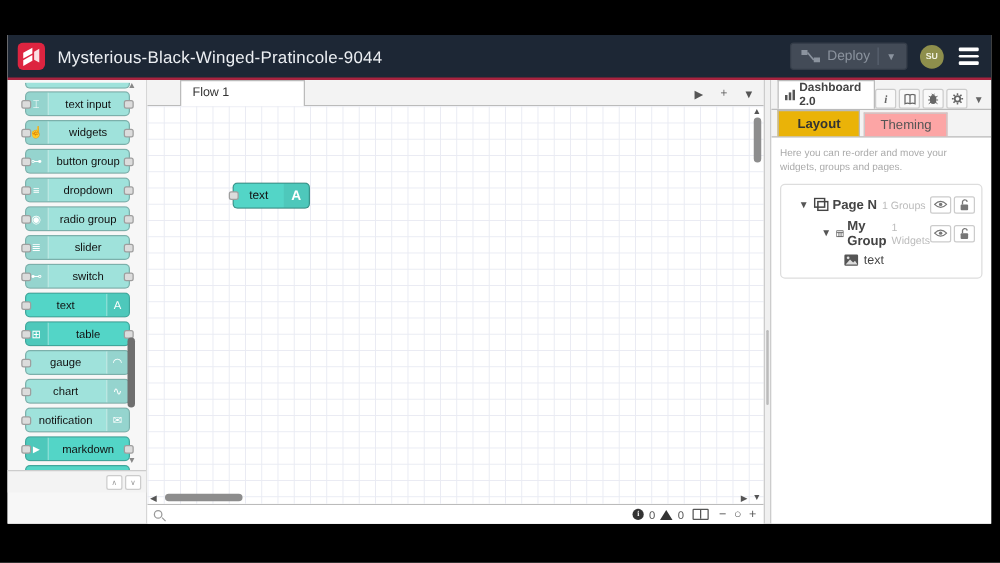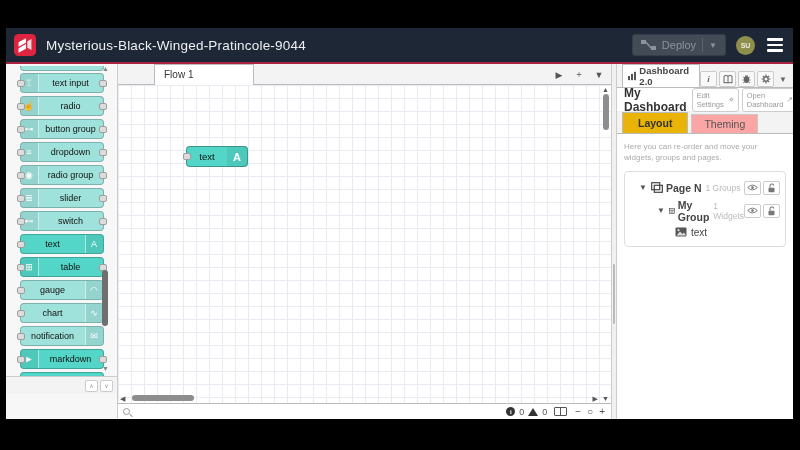--- a/index.html
+++ b/index.html
@@ -43,21 +43,21 @@
   .port.pl { left:-4px; } .port.pr { right:-4px; }
   .pscroll-up { position:absolute; top:1px; right:8px; font-size:7px; color:#888; }
   .pscroll-dn { position:absolute; bottom:4px; right:8px; font-size:7px; color:#888; }
   .pthumb { position:absolute; right:9px; top:206px; width:6px; height:56px; background:#6f6f6f; border-radius:3px; }
   .pfooter { height:18px; border-top:1px solid #ccc; background:#f3f3f3; display:flex; align-items:center; justify-content:flex-end; gap:2px; padding:0 4px; }
   .mini-btn { min-width:13px; height:12px; border:1px solid #ccc; border-radius:2px; background:#fff; color:#999; font-size:6px; display:flex; align-items:center; justify-content:center; padding:0 2px; }
 
   
   .canvas { width:493px; flex:0 0 auto; display:flex; flex-direction:column; background:#fff; }
   .tabbar { position:relative; height:21px; background:#f3f3f3; border-bottom:1px solid #bbb; }
-  .flowtab { position:absolute; left:36px; top:0; width:100px; height:21px; background:#fff; border:1px solid #bbb; border-bottom:none; font-size:10px; color:#333; line-height:20px; padding-left:9px; }
+  .flowtab { position:absolute; left:26px; top:0; width:100px; height:21px; background:#fff; border:1px solid #bbb; border-bottom:none; font-size:10px; color:#333; line-height:20px; padding-left:9px; }
   .tab-actions { position:absolute; right:2px; top:0; height:21px; display:flex; align-items:center; }
   .tab-actions span { width:20px; text-align:center; color:#555; font-size:9px; }
   .grid { position:relative; height:318px; background-color:#fff;
           background-image:linear-gradient(to right,#e9ebf3 1px,transparent 1px),linear-gradient(to bottom,#e9ebf3 1px,transparent 1px);
           background-size:13px 13px; overflow:hidden; }
   .cnode { position:absolute; left:68px; top:61px; width:62px; height:21px; background:#53d5c7; border:1px solid rgba(0,0,0,.3); border-radius:4px; display:flex; align-items:center; }
   .cnode .nlabel { font-size:9.5px; }
   .cnode .nicon { width:20px; font-size:11px; font-weight:bold; }
   .cnode .port { top:6px; }
   .vscroll { position:absolute; right:0; top:0; bottom:0; width:11px; }
@@ -150,21 +150,21 @@
 
         <div class="pnode light">
           <span class="port pl"></span>
           <span class="nicon il">⌶</span>
           <span class="nlabel">text input</span>
           <span class="port pr"></span>
         </div>
         <div class="pnode light">
           <span class="port pl"></span>
           <span class="nicon il">☝</span>
-          <span class="nlabel">radio</span>
+          <span class="nlabel">widgets</span>
           <span class="port pr"></span>
         </div>
         <div class="pnode light">
           <span class="port pl"></span>
           <span class="nicon il">⊶</span>
           <span class="nlabel">button group</span>
           <span class="port pr"></span>
         </div>
         <div class="pnode light">
           <span class="port pl"></span>
@@ -306,36 +306,20 @@
           <span class="sicon-btn">
             <svg width="10" height="10" viewBox="0 0 10 10">
                   <circle cx="5" cy="5" r="2.2" fill="none" stroke="#666" stroke-width="1.4"></circle>
                   <path d="M5 0.5 V2 M5 8 V9.5 M0.5 5 H2 M8 5 H9.5 M1.8 1.8 L2.9 2.9 M7.1 7.1 L8.2 8.2 M8.2 1.8 L7.1 2.9 M2.9 7.1 L1.8 8.2" stroke="#666" stroke-width="1.2"></path>
                 </svg>
           </span>
           <span class="sicon-caret">▼</span>
         </div>
       </div>
 
-      <div class="dashrow">
-        <span class="dash-title">My Dashboard</span>
-        <div class="dash-btns">
-          <span class="sm-btn">
-            <span>Edit Settings</span>
-            <svg width="7" height="7" viewBox="0 0 10 10">
-                  <circle cx="5" cy="5" r="2" fill="none" stroke="#999" stroke-width="1.6"></circle>
-                  <path d="M5 0.5 V2 M5 8 V9.5 M0.5 5 H2 M8 5 H9.5 M1.8 1.8 L2.9 2.9 M7.1 7.1 L8.2 8.2 M8.2 1.8 L7.1 2.9 M2.9 7.1 L1.8 8.2" stroke="#999" stroke-width="1.2"></path>
-                </svg>
-          </span>
-          <span class="sm-btn">
-            <span>Open Dashboard</span>
-            <span>↗</span>
-          </span>
-        </div>
-      </div>
 
       <div class="ltabs">
         <span class="ltab-active">Layout</span>
         <span class="ltab">Theming</span>
       </div>
 
       <div class="scontent">
         <div class="desc">Here you can re-order and move your widgets, groups and pages.</div>
 
         <div class="tree">

